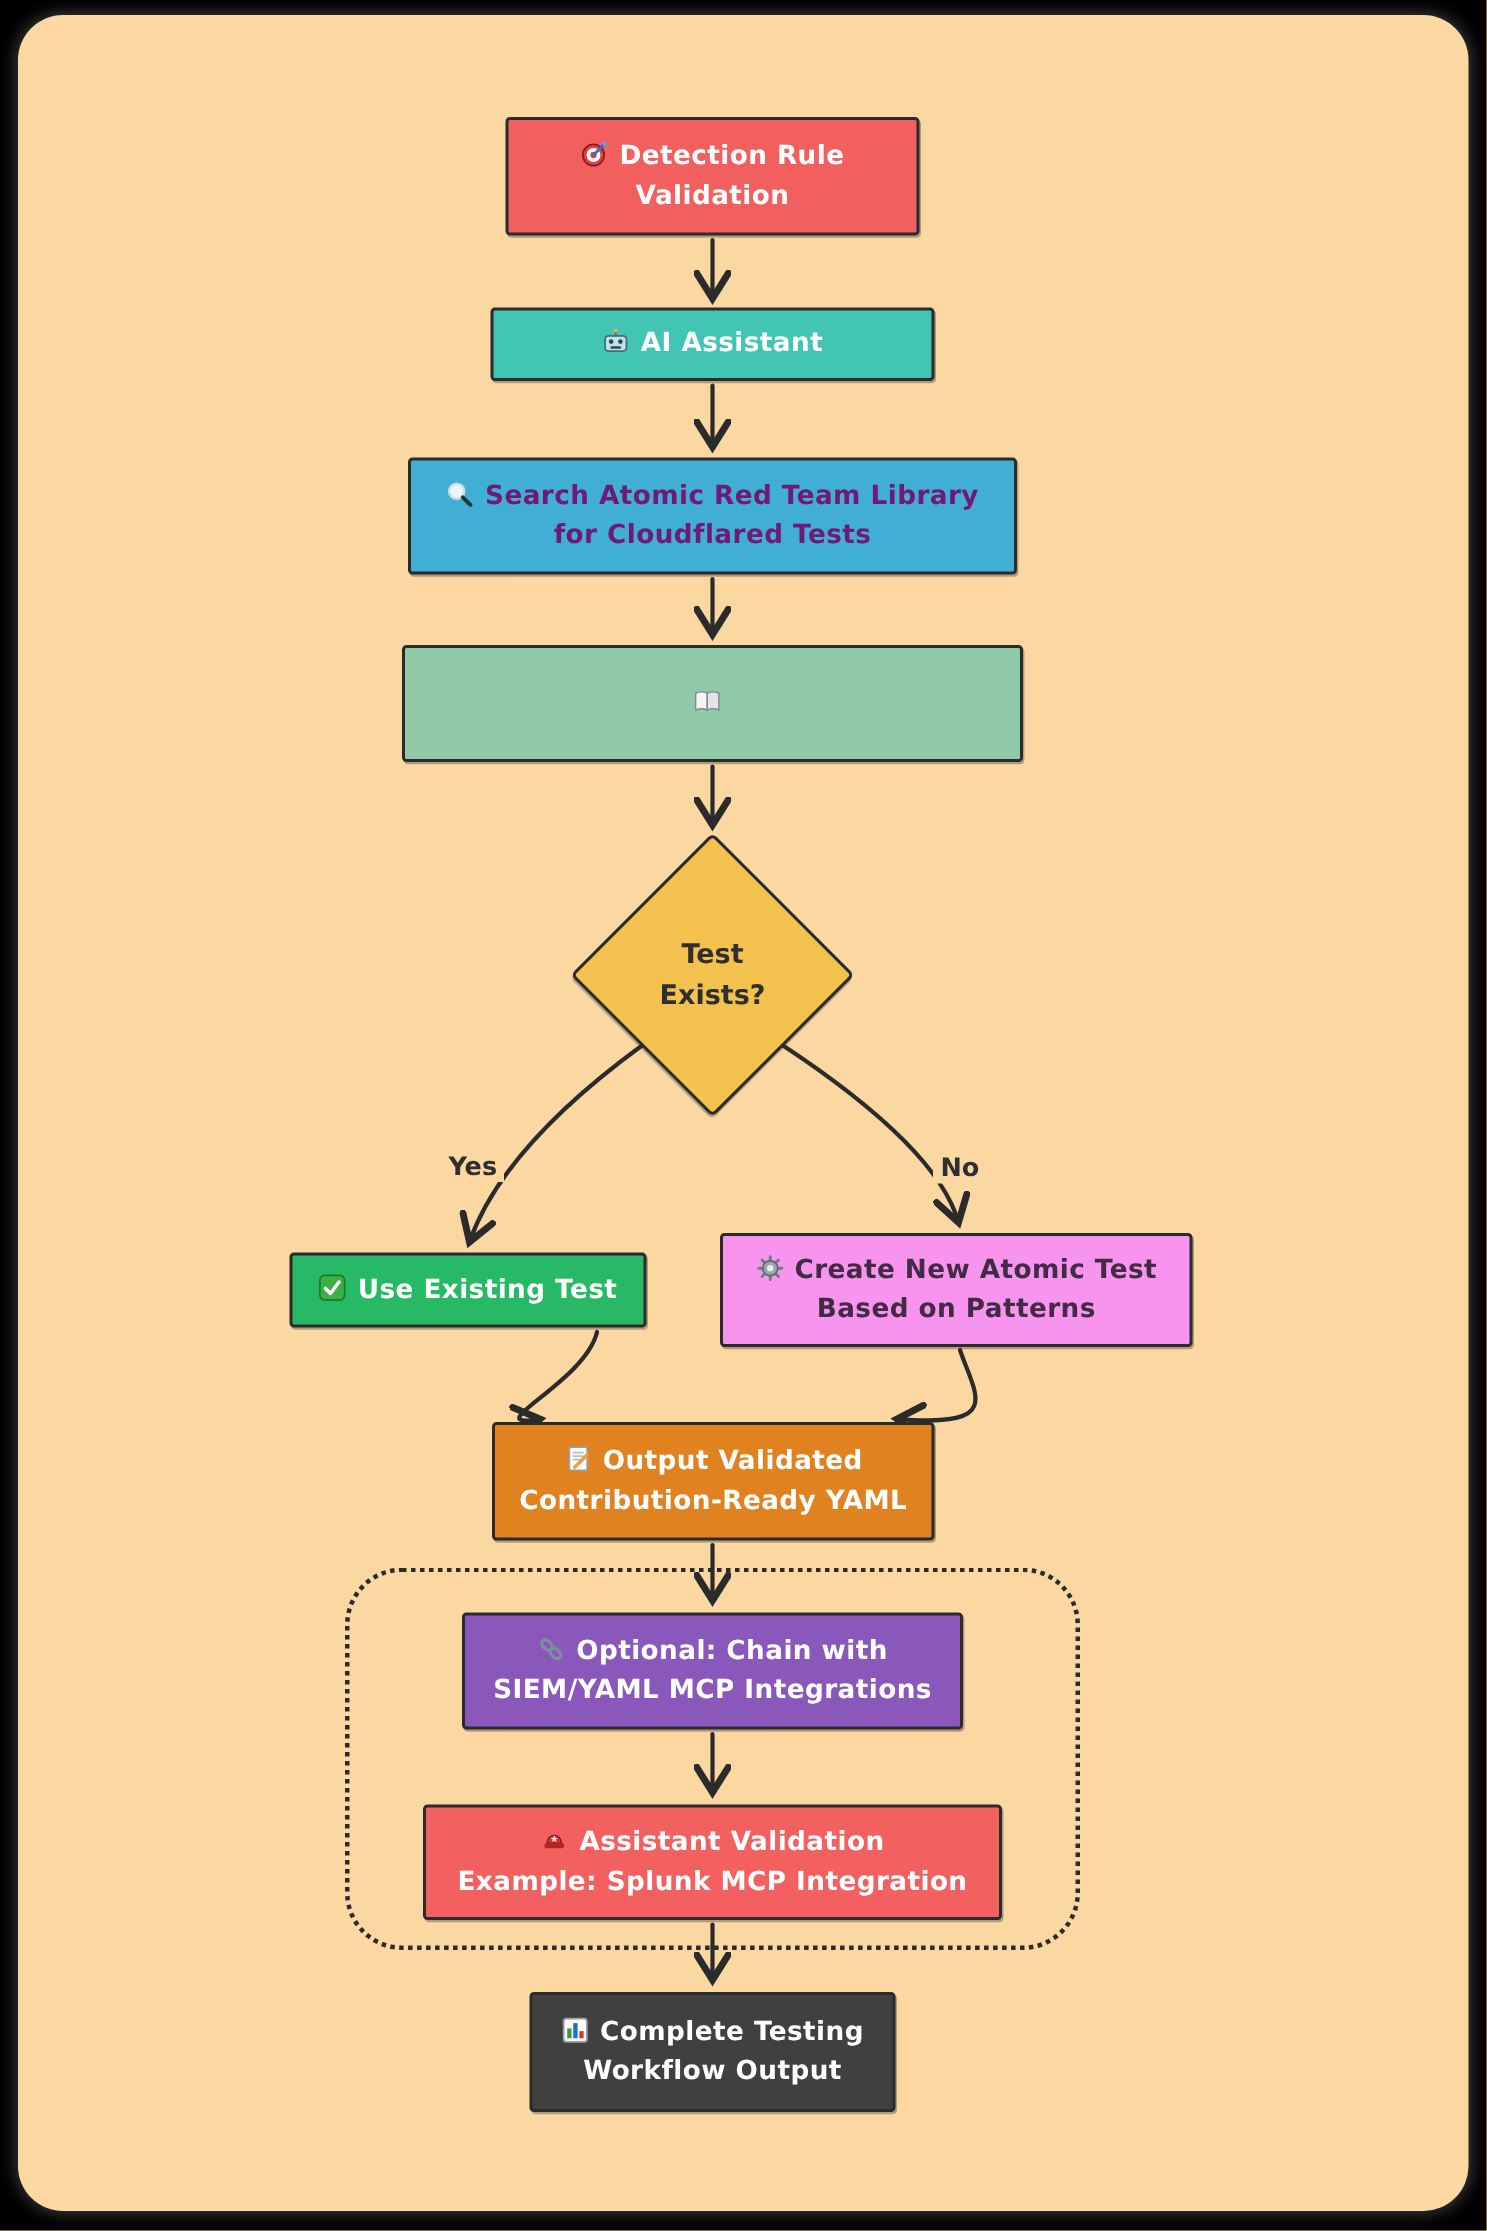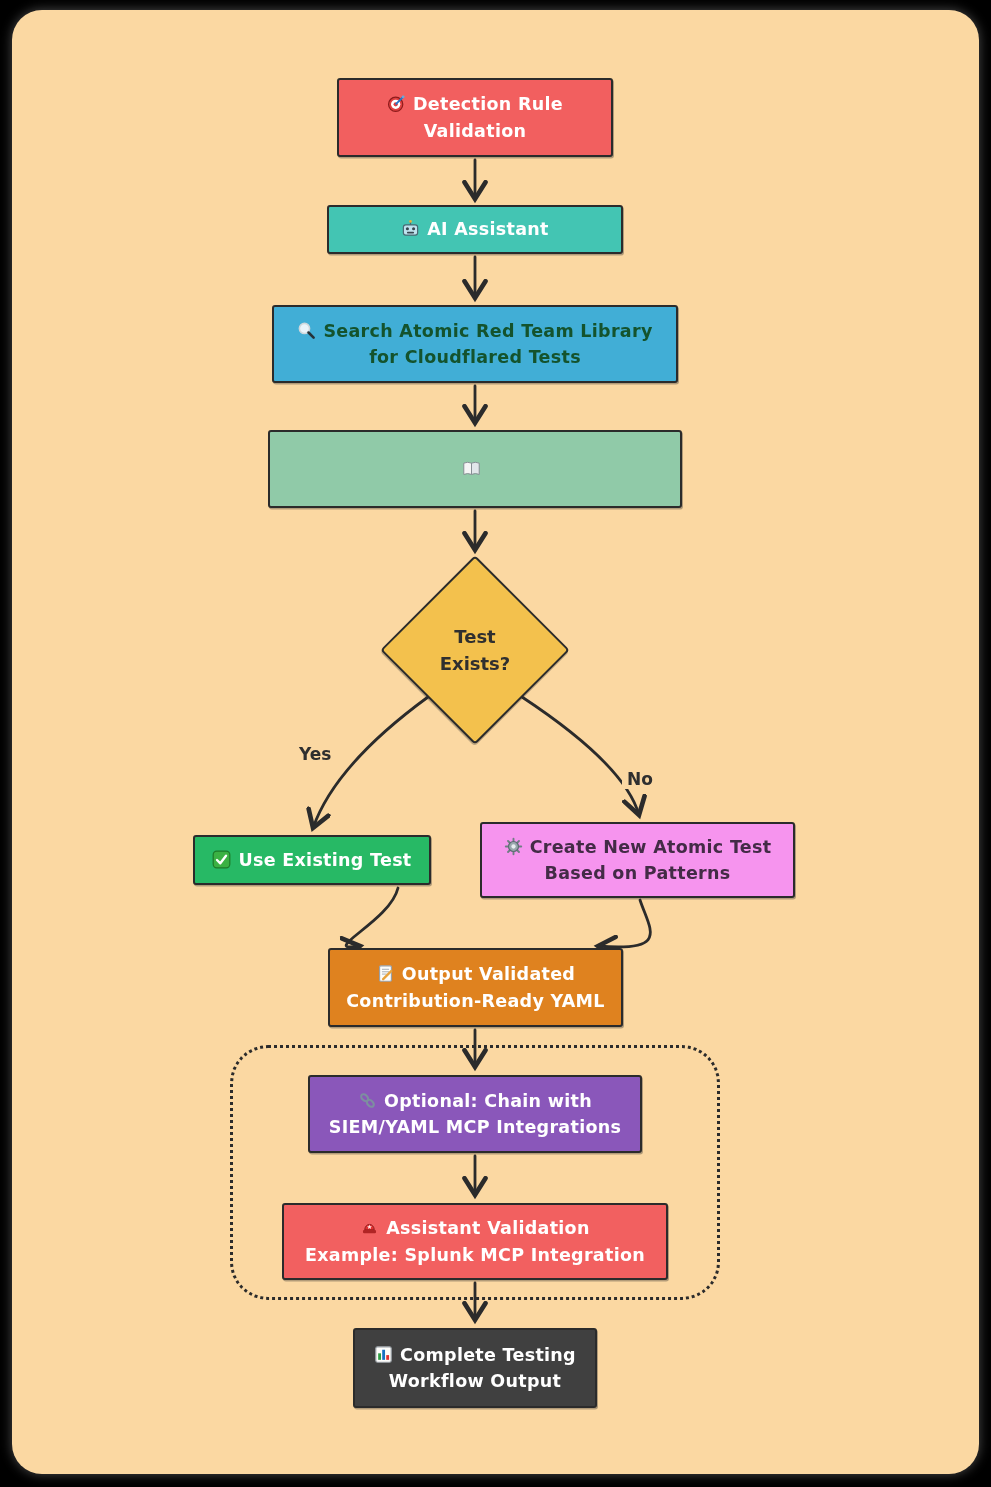--- a/index.html
+++ b/index.html
@@ -95,21 +95,21 @@
     box-sizing: border-box;
   }
   
   .edge-label {
     position: absolute;
     background: var(--card-bg);
     padding: 0 5px;
     font-weight: 700; font-size: 17px;
     color: #2f2f2f;
   }
-  #lbl-yes { left: 294px; top: 744px; }
+  #lbl-yes { left: 294px; top: 768px; }
   #lbl-no  { left: 622px; top: 769px; }
 </style>
 </head>
 <body>
 
 <div id="card"></div>
 
 <svg id="edges" viewBox="0 0 991 1487" xmlns="http://www.w3.org/2000/svg">
   <defs>
     <marker id="ah" viewBox="0 0 12 12" refX="9" refY="6" markerWidth="9" markerHeight="9" orient="auto">
@@ -150,21 +150,21 @@
           <rect x="2" y="5" width="12" height="8.5" rx="2" fill="#bfe3ee" stroke="#4a6a74"></rect>
           <line x1="8" y1="2.4" x2="8" y2="5" stroke="#4a6a74"></line>
           <circle cx="8" cy="2" r="1.1" fill="#e8b33c"></circle>
           <circle cx="5.4" cy="8.2" r="1.3" fill="#37474f"></circle>
           <circle cx="10.6" cy="8.2" r="1.3" fill="#37474f"></circle>
           <rect x="5" y="10.8" width="6" height="1.4" rx="0.7" fill="#37474f"></rect>
         </svg></span><span class="lbl">AI Assistant</span>
   </span>
 </div>
 
-<div class="node" id="n-search" style="background: rgb(65, 174, 214); color: #14532d;">
+<div class="node" id="n-search" style="background: rgb(65, 174, 214); color: #701a75;">
   <span class="content">
     <span class="ic"><svg viewBox="0 0 16 16">
           <circle cx="6.3" cy="6.3" r="4.3" fill="#eaf4fa" stroke="#cfd8dc" stroke-width="1.3"></circle>
           <line x1="9.7" y1="9.7" x2="14" y2="14" stroke="#263238" stroke-width="2.2" stroke-linecap="round"></line>
         </svg></span><span class="lbl">Search Atomic Red Team Library
 for Cloudflared Tests</span>
   </span>
 </div>
 
 <div class="node" id="n-analyze" style="background: rgb(144, 202, 168); color: rgb(54, 63, 58);">

